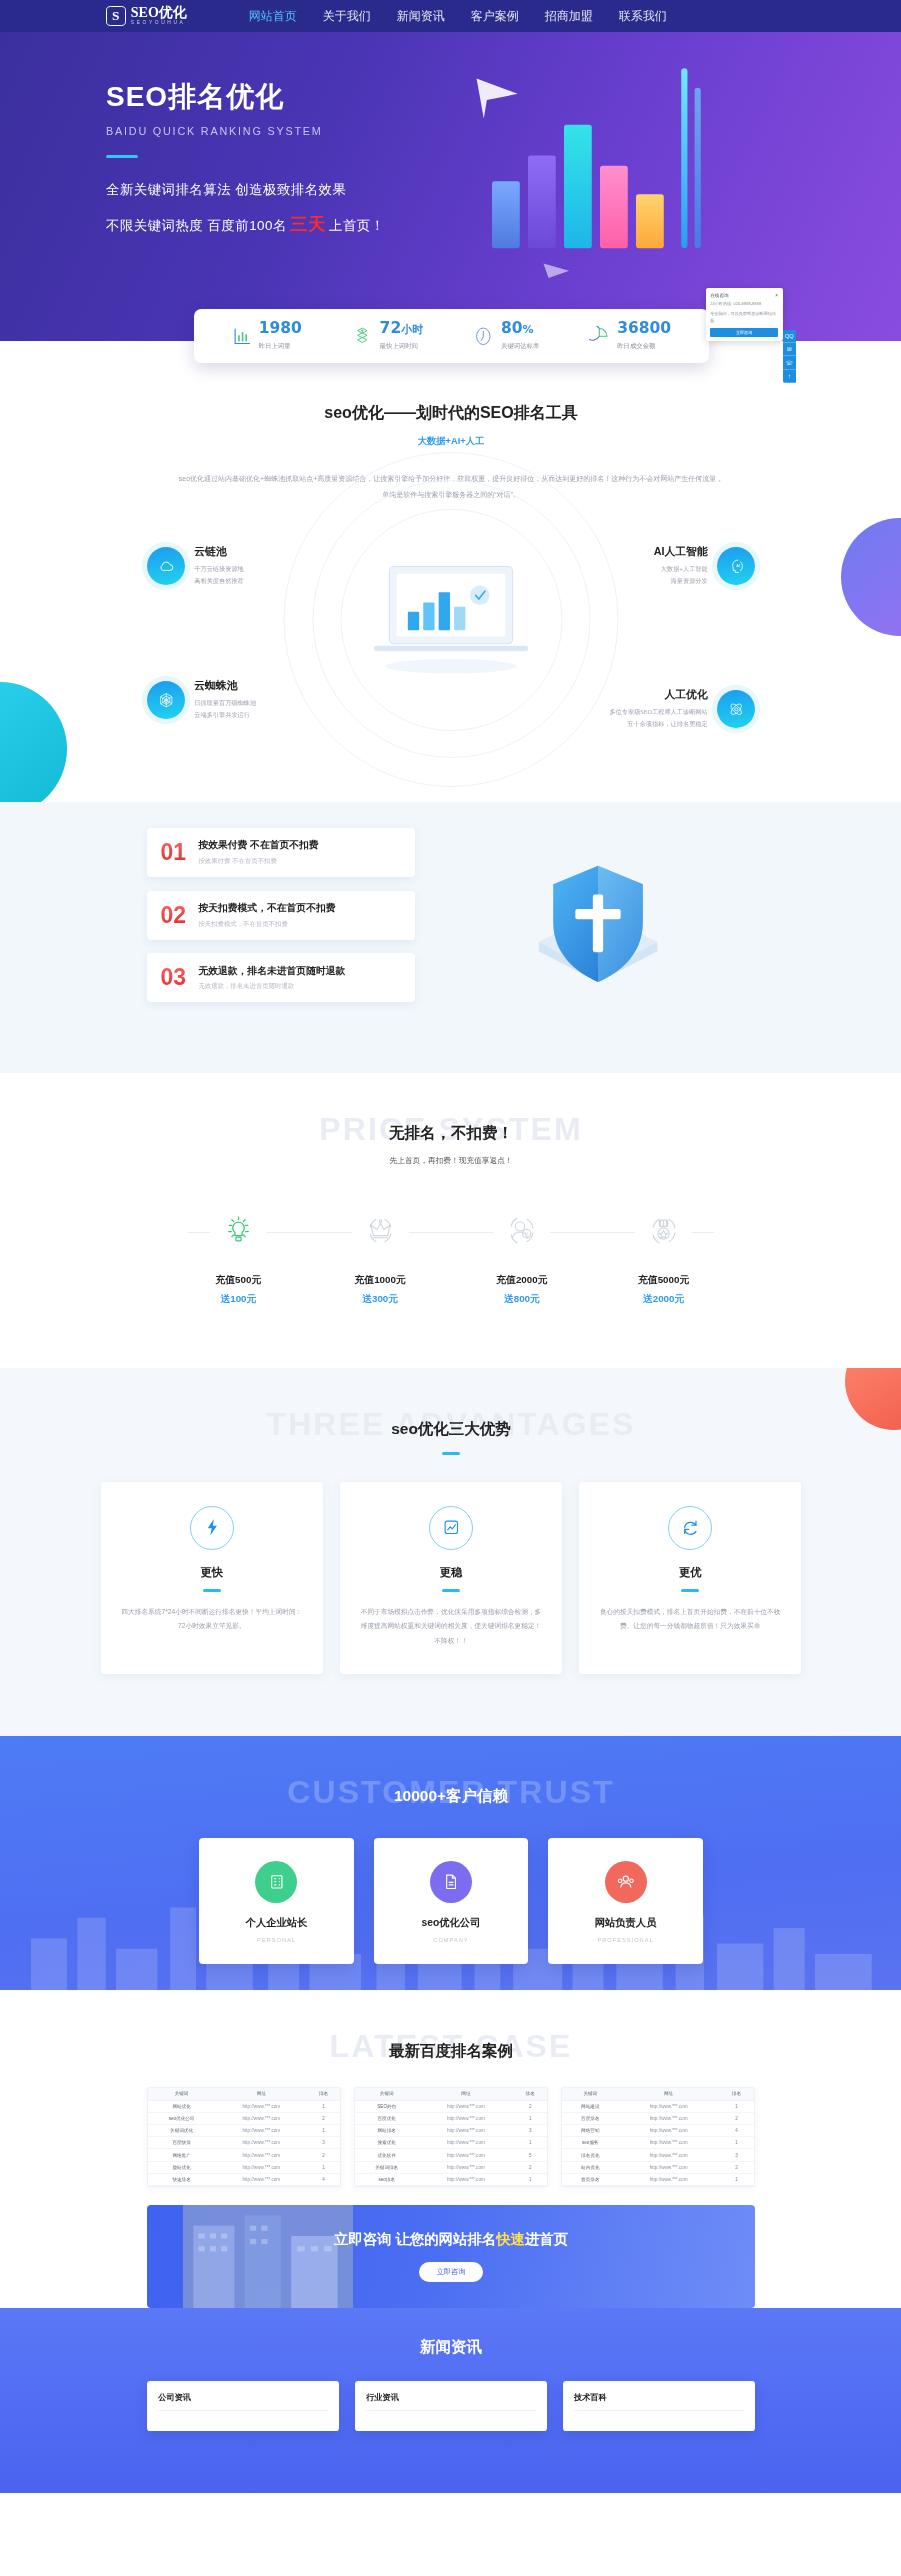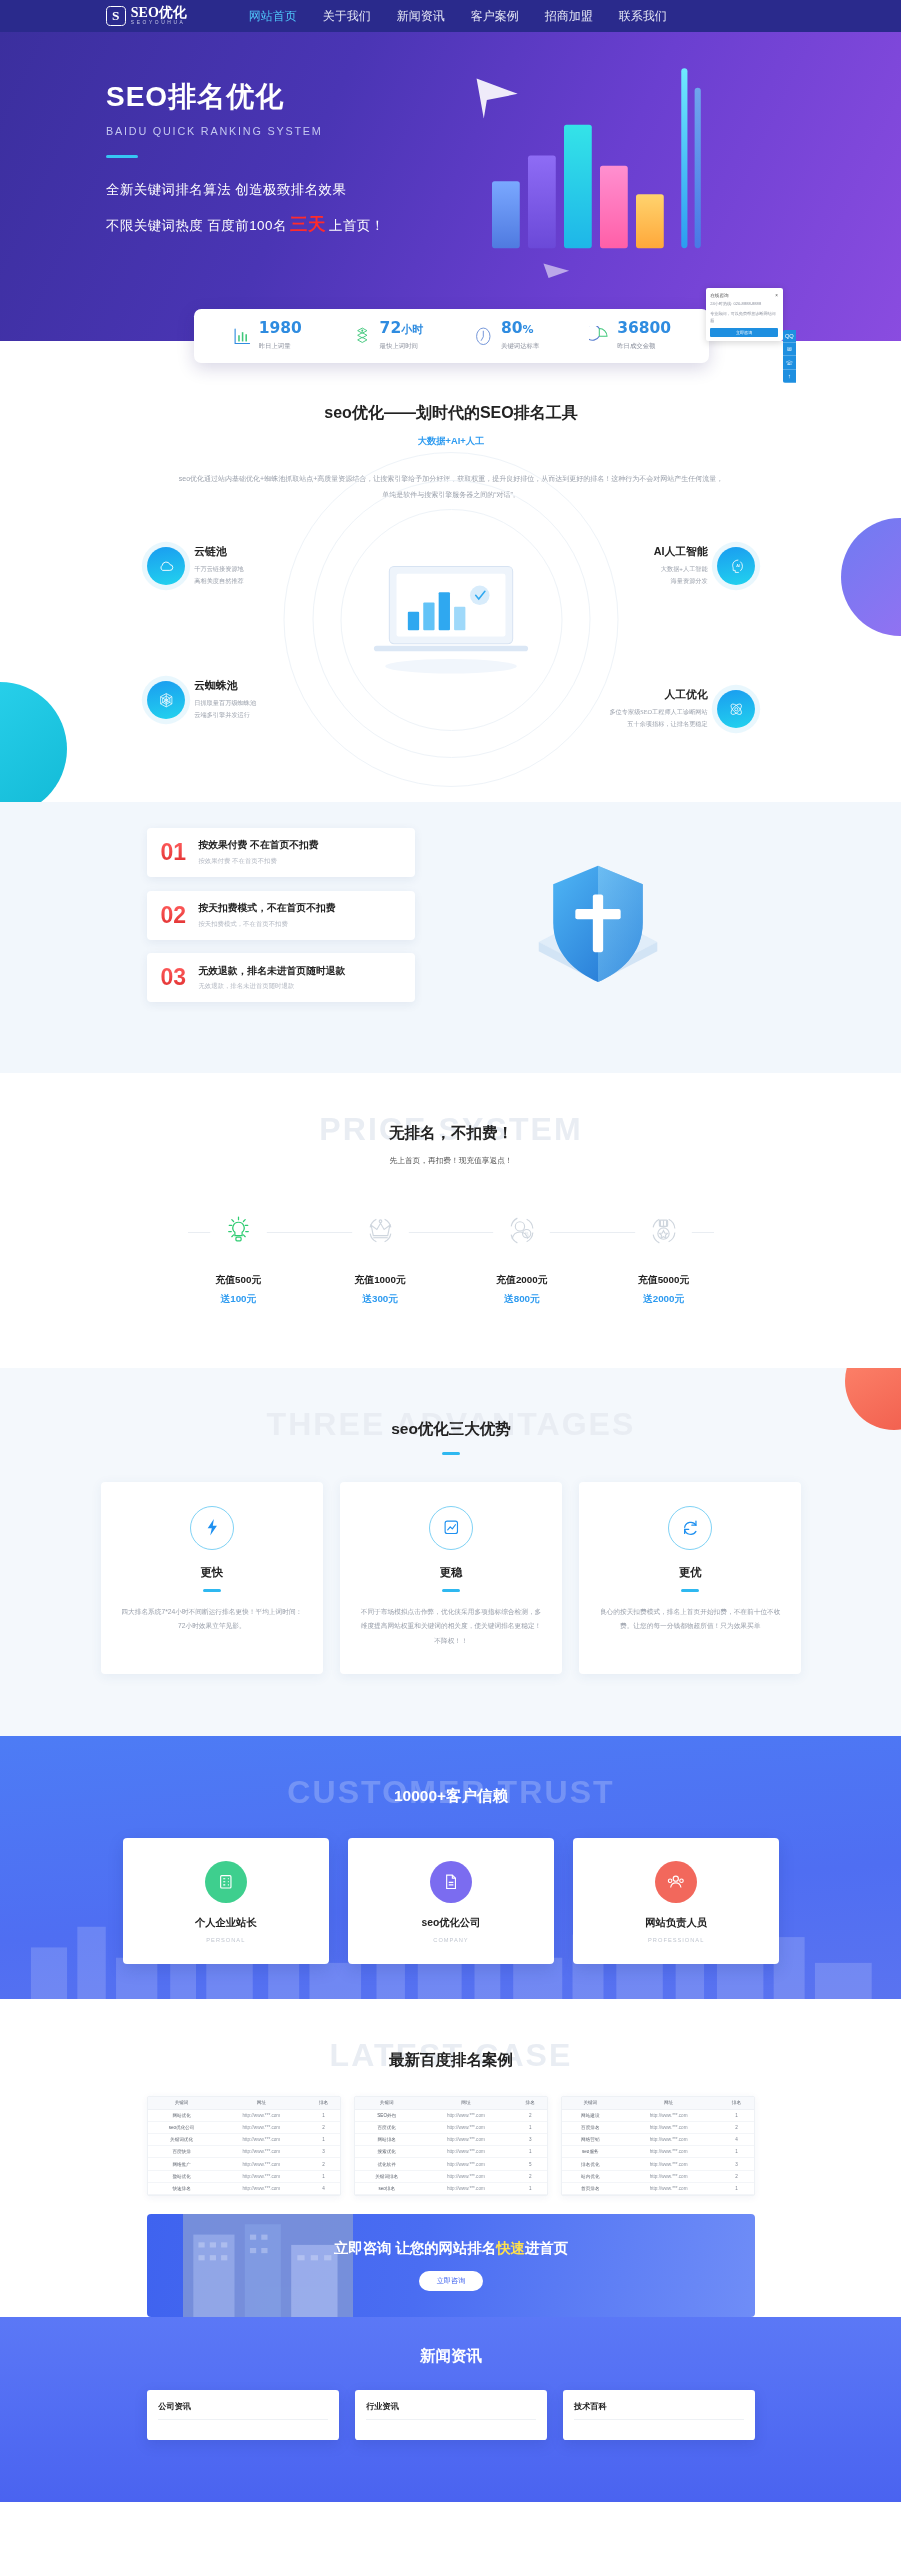--- a/index.html
+++ b/index.html
@@ -135,21 +135,21 @@
   .adv-ic { width:44px;height:44px;border-radius:50%;border:0.8px solid #7fd2f5;margin:0 auto;
      display:flex;align-items:center;justify-content:center;}
   .adv-t { font-size:11.3px; font-weight:bold; color:#222; margin-top:15.5px;}
   .adv-dash { width:17.5px;height:2.6px;background:#2eb8f0;border-radius:1.5px;margin:9.3px auto 0;}
   .adv-p { font-size:6.7px;color:#9aa0ab;line-height:2.1;margin-top:13.4px;}
 
   
   .trust-sec { background:linear-gradient(175deg,#4d7cf5 0%,#4f6ef2 60%,#5a73f0 100%);
      padding-bottom:26px; position:relative; overflow:hidden;}
   .skyline{position:absolute;left:0;right:0;bottom:0;height:98px;opacity:.16;}
-  .trust-row { width:656px; margin:31px auto 9px; display:flex; gap:19.6px; position:relative; z-index:3;}
+  .trust-row { width:504px; margin:31px auto 0; display:flex; gap:19.6px; position:relative; z-index:3;}
   .trust-card { flex:1; background:#fff; border-radius:4.1px; padding:23px 15.5px 21.6px; text-align:center;
      box-shadow:0 5.2px 15.5px rgba(20,40,120,.15);}
   .trust-ic { width:42px;height:42px;border-radius:50%;margin:0 auto;display:flex;align-items:center;justify-content:center;}
   .trust-t { font-size:10.3px;font-weight:bold;color:#222;margin-top:13.4px;}
   .trust-en { font-size:5.7px;color:#c0c6d0;letter-spacing:1px;margin-top:6.2px;}
 
   
   .case-sec { background:#fff; position:relative; overflow:hidden;}
   .case-row { width:608px; margin:25px auto 0; display:flex; gap:13.4px;}
   .case-box { flex:1; background:#fff; border:0.5px solid #eef1f5; border-radius:2.1px;

